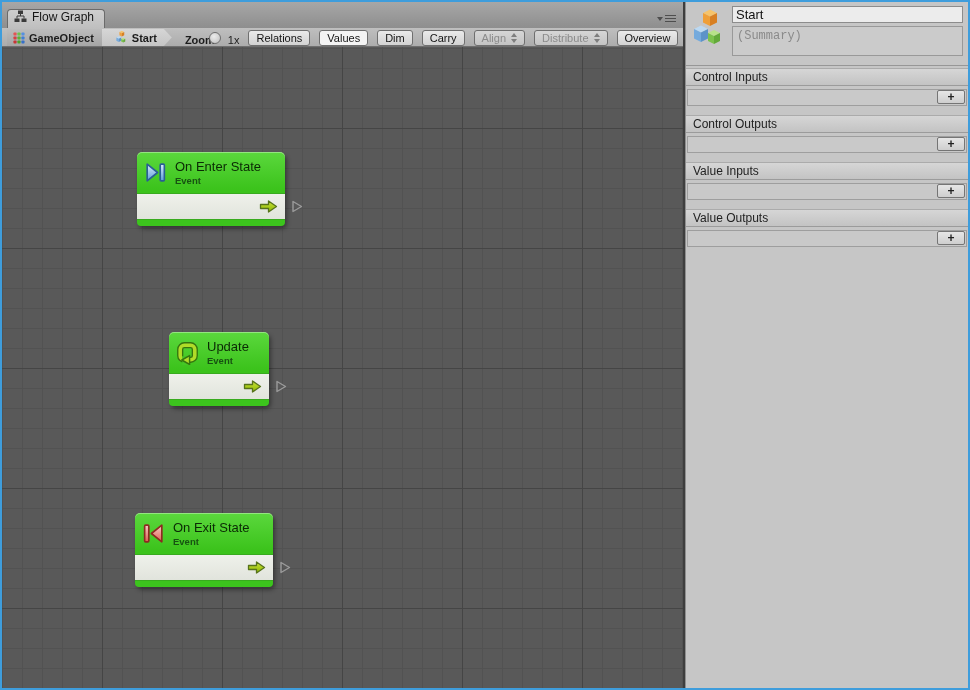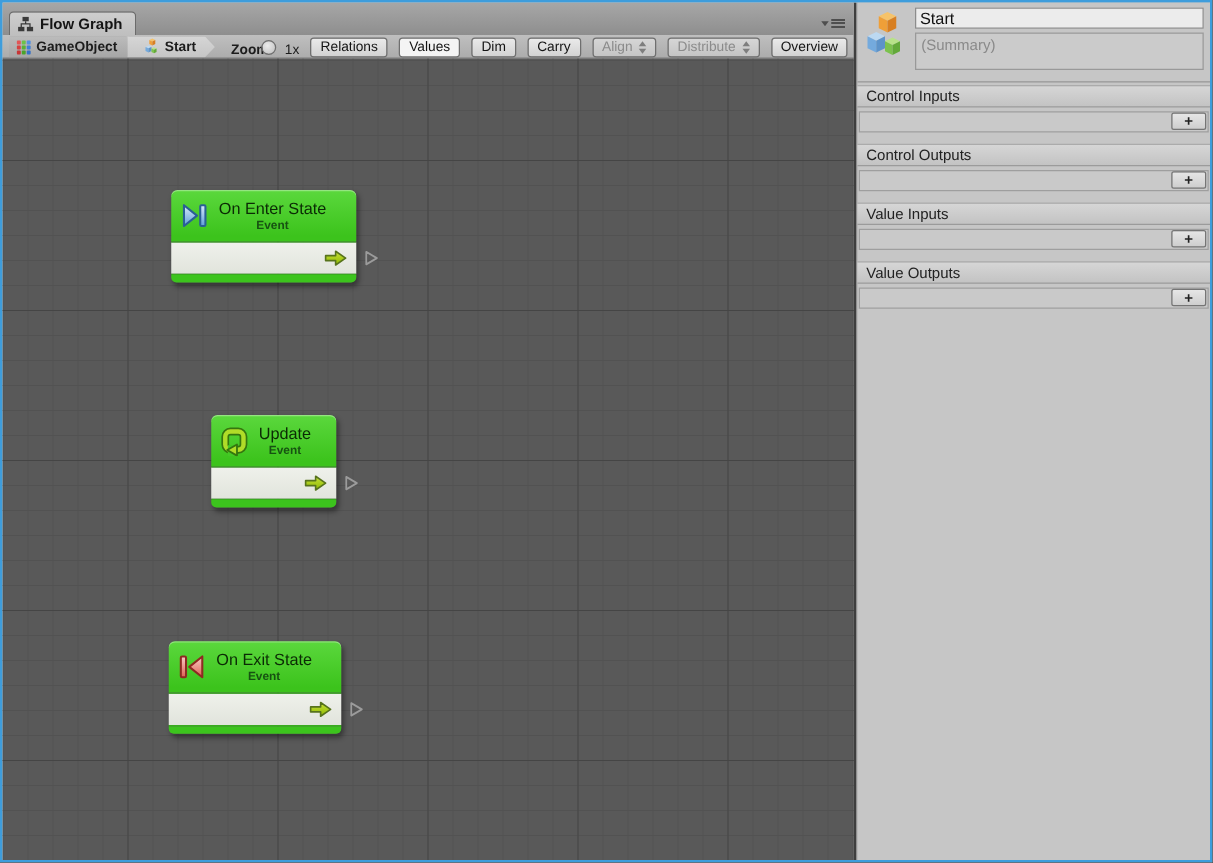--- a/index.html
+++ b/index.html
@@ -7,23 +7,23 @@
     width:970px;height:690px;box-sizing:border-box;border:2px solid #3e9ddc;
     display:flex;background:#c6c6c6;
     font-family:"Liberation Sans","DejaVu Sans",sans-serif;
     -webkit-font-smoothing:antialiased;overflow:hidden;
   }
   
   .left-panel{width:681px;display:flex;flex-direction:column;min-width:0;}
   .divider{width:3px;background:linear-gradient(90deg,#3e3e3e 0 2px,#8f8f8f 2px);}
   .tabrow{height:26px;position:relative;background:linear-gradient(#a7a7a7,#8e8e8e);
     display:flex;align-items:flex-end;padding-left:5px;flex:none;}
-  .tab{height:19px;display:inline-flex;align-items:center;gap:5px;padding:0 10px 0 6px;
+  .tab{height:19px;display:inline-flex;align-items:flex-start;gap:5px;padding:0 10px 0 6px;
     background:linear-gradient(#cecece,#bfbfbf);border:1px solid #6b6b6b;border-bottom:none;
-    border-radius:4px 4px 0 0;font-size:12px;color:#151515;box-sizing:border-box;font-weight:bold;}
+    border-radius:4px 4px 0 0;font-size:12px;color:#151515;box-sizing:border-box;}
   .pane-menu{position:absolute;display:flex;align-items:center;gap:2px;cursor:pointer;}
   .pane-menu .tri{width:0;height:0;border:3px solid transparent;border-top:4px solid #4e4e4e;margin-top:4px;}
   .pane-menu .lines{width:11px;height:8px;background:repeating-linear-gradient(#4e4e4e 0 1.5px,transparent 1.5px 3px);}
   .left-panel .pane-menu{right:7px;bottom:4px;}
 
   .toolbar{height:19px;flex:none;background:linear-gradient(#bfbfbf,#acacac);
     border-bottom:1px solid #6f6f6f;display:flex;align-items:flex-end;padding-left:5px;box-sizing:border-box;}
   .crumb{position:relative;height:17px;display:inline-flex;align-items:center;gap:4px;
     font-size:11px;font-weight:bold;color:#1c1c1c;padding:0 15px 0 6px;
     clip-path:polygon(0 0,calc(100% - 8px) 0,100% 50%,calc(100% - 8px) 100%,0 100%);
@@ -50,21 +50,21 @@
       linear-gradient(#454545 1px,transparent 1px),
       linear-gradient(90deg,#454545 1px,transparent 1px),
       linear-gradient(#525252 1px,transparent 1px),
       linear-gradient(90deg,#525252 1px,transparent 1px);
     background-size:120px 120px,120px 120px,20px 20px,20px 20px;
     background-position:0 81px,100px 0,0 1px,0 0;}
   .node{position:absolute;border-radius:5px;box-shadow:2px 3px 4px rgba(0,0,0,.38);cursor:pointer;}
   .node-header{border-radius:5px 5px 0 0;background:linear-gradient(#5bd83d,#3cc31c 90%);
     box-shadow:inset 0 1px 0 rgba(255,255,255,.35);height:41px;box-sizing:border-box;
     padding:4px 8px 4px 6px;display:flex;align-items:center;gap:7px;}
-  .node-titles{display:flex;flex-direction:column;justify-content:center;align-items:center;}
+  .node-titles{display:flex;flex-direction:column;justify-content:center;}
   .node-title{font-size:13px;color:#0b2a05;line-height:16px;white-space:nowrap;}
   .node-subtitle{font-size:9.5px;font-weight:bold;color:#175212;line-height:11px;}
   .node-body{height:27px;box-sizing:border-box;background:linear-gradient(#eff1eb,#e1e4dc);
     border-top:1px solid #38ab1e;border-bottom:1px solid #38ab1e;position:relative;}
   .flow-arrow{position:absolute;right:6px;top:5px;line-height:0;cursor:pointer;}
   .node-strip{height:6px;background:#3cc41d;border-radius:0 0 4px 4px;}
   .port{position:absolute;right:-19px;top:47px;line-height:0;cursor:pointer;}
   .node1{left:135px;top:105px;width:148px;}
   .node2{left:167px;top:285px;width:100px;}
   .node3{left:133px;top:466px;width:138px;}
@@ -76,21 +76,21 @@
   .max-icon{width:7px;height:5px;border:1px solid #3f3f3f;border-top-width:2px;cursor:pointer;}
   .close-icon{font-size:13px;font-weight:bold;color:#3f3f3f;line-height:9px;cursor:pointer;}
   .right-panel .pane-menu{right:6px;top:14px;}
   .ginsp-icon{width:10px;height:10px;border-radius:50%;background:radial-gradient(circle at 35% 32%,#6e6e6e,#1e1e1e);}
   .insp-top{padding:4px 5px 9px 6px;display:flex;gap:6px;border-bottom:1px solid #979797;}
   .blocks-icon{flex:none;line-height:0;}
   .fields{flex:1;display:flex;flex-direction:column;gap:3px;min-width:0;}
   .title-input{height:17px;font-size:13px;padding:0 3px;background:#ececec;border:1px solid #8c8c8c;
     color:#111;font-family:inherit;box-sizing:border-box;width:100%;}
   .summary-input{height:30px;font-size:12px;padding:2px 4px;background:#cbcbcb;border:1px solid #999;
-    resize:none;color:#555;font-family:Liberation Sans, sans-serif;box-sizing:border-box;width:100%;}
+    resize:none;color:#555;font-family:Liberation Mono, monospace;box-sizing:border-box;width:100%;}
   .summary-input::placeholder{color:#8a8a8a;opacity:1;}
   .sections{padding-top:2px;}
   .section{margin-bottom:9px;}
   .section-header{height:16px;line-height:16px;padding-left:7px;font-size:12px;color:#222;
     background:linear-gradient(#d6d6d6,#c3c3c3);border-top:1px solid #ababab;border-bottom:1px solid #9b9b9b;}
   .section-row{height:17px;margin:3px 1px 0 1px;position:relative;background:#c9c9c9;border:1px solid #9e9e9e;box-sizing:border-box;}
   .add-btn{position:absolute;right:1px;top:0;width:28px;height:14px;font-size:12px;font-weight:bold;
     background:linear-gradient(#e6e6e6,#cecece);border:1px solid #757575;border-radius:2px;color:#222;
     text-align:center;line-height:11px;padding:0;cursor:pointer;font-family:inherit;}
 </style>

